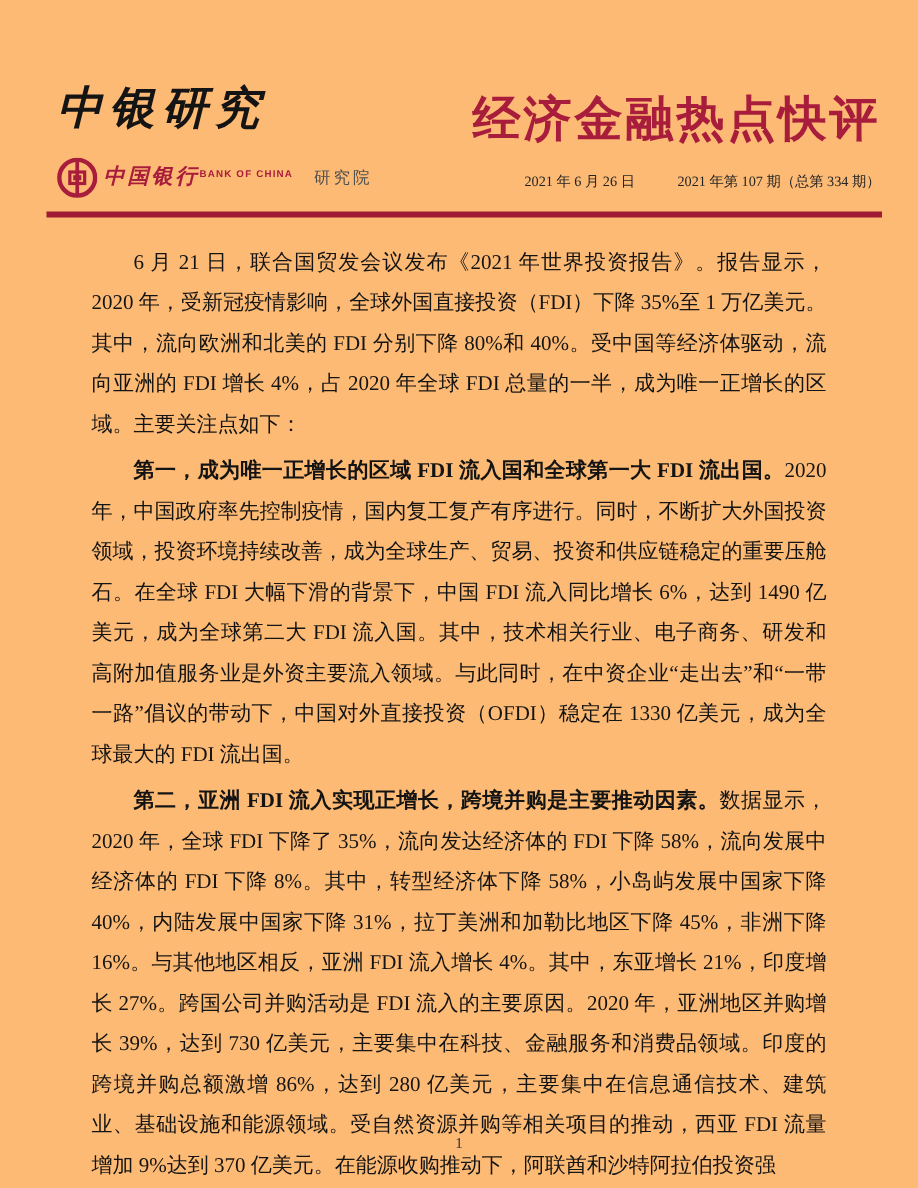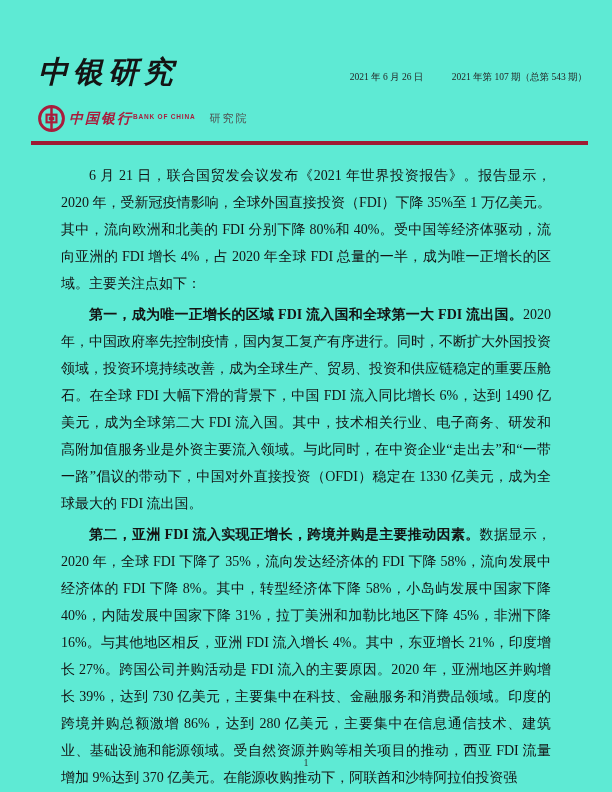--- a/index.html
+++ b/index.html
@@ -1,21 +1,21 @@
 <!DOCTYPE html>
 <html style="--accent-red: #A91D3C; --rule-red: #9E1B33;"><head>
 <meta charset="utf-8">
 <style>
   html, body { margin: 0; padding: 0; background: #e8e8e8; }
   .page {
     position: relative;
     width: 612px;
     height: 792px;
     margin: 0 auto;
-    background: #5eead4;
+    background: #fdba74;
     overflow: hidden;
     font-family: "Liberation Serif", "DejaVu Serif", serif;
     color: #1a1a1a;
   }
 
   
   .calligraphy {
     position: absolute;
     left: 38px;
     top: 52px;
@@ -153,23 +153,24 @@
         </svg>
       </span>
       <span class="bank-names">
         <span class="bank-cn">中国银行</span>
         <span class="bank-en">BANK OF CHINA</span>
       </span>
       <span class="dept">研究院</span>
     </div>
 
     <div class="masthead-right">
+      <div class="pub-title">经济金融热点快评</div>
       <div class="issue-line">
         <span class="issue-date">2021 年 6 月 26 日</span>
-        <span class="issue-no">2021 年第 107 期（总第 543 期）</span>
+        <span class="issue-no">2021 年第 107 期（总第 334 期）</span>
       </div>
     </div>
   </header>
 
   <div class="rule"></div>
 
   <main class="article">
 
     <p><span>6 月 21 日，联合国贸发会议发布《2021 年世界投资报告》。报告显示，2020 年，受新冠疫情影响，全球外国直接投资（FDI）下降 35%至 1 万亿美元。其中，流向欧洲和北美的 FDI 分别下降 80%和 40%。受中国等经济体驱动，流向亚洲的 FDI 增长 4%，占 2020 年全球 FDI 总量的一半，成为唯一正增长的区域。主要关注点如下：</span></p>
 

